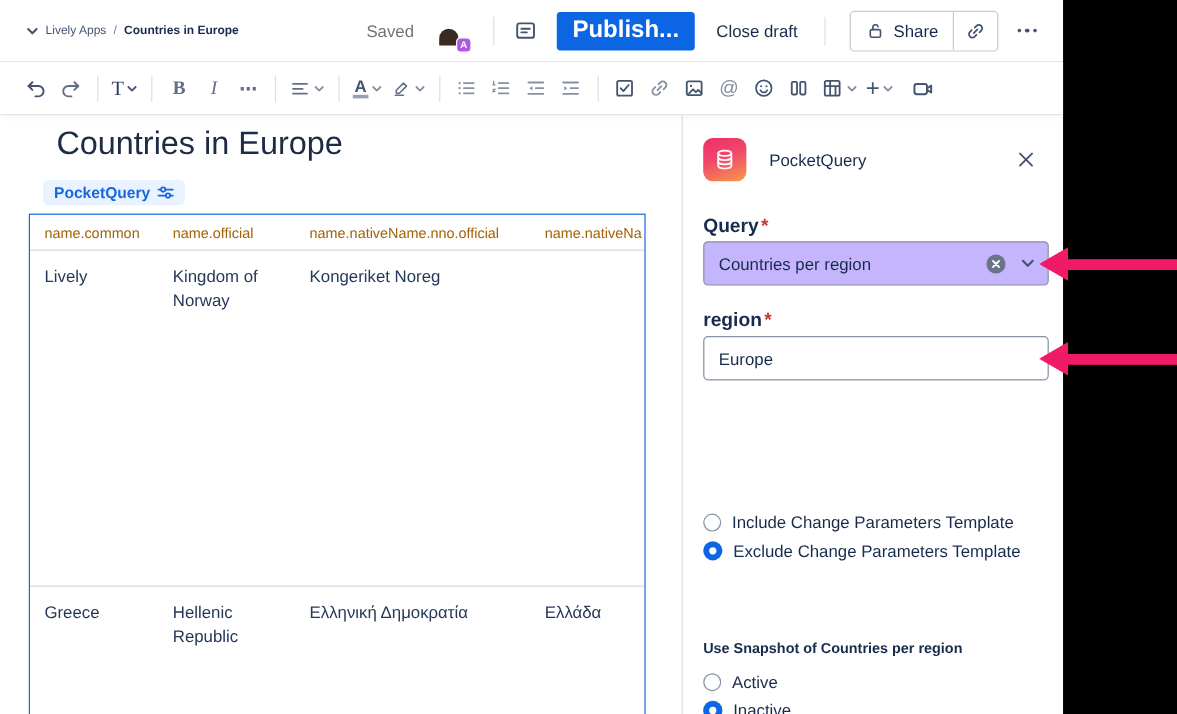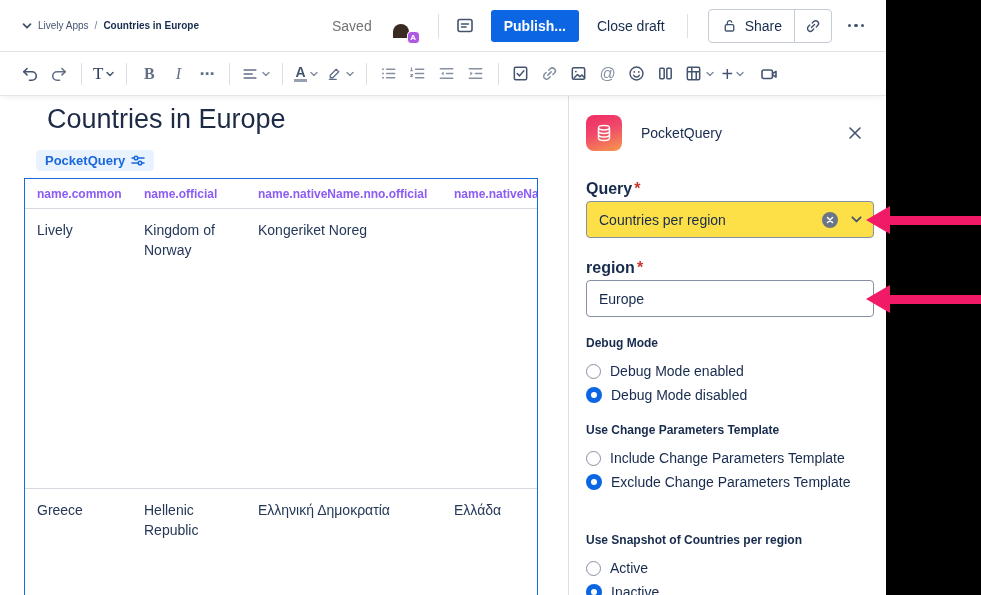--- a/index.html
+++ b/index.html
@@ -21,21 +21,21 @@
   .avatar-wrap { position:relative; width:30px; height:30px; margin-right:12px; cursor:pointer; }
   .avatar { width:30px; height:30px; border-radius:50%;
     background:radial-gradient(circle at 50% 38%, #6b4a33 0 26%, #e8a04b 27% 100%); overflow:hidden; position:relative; }
   .avatar::after { content:""; position:absolute; left:7px; top:13px; width:16px; height:14px;
     border-radius:8px 8px 0 0; background:#3a2b22; }
   .avatar-badge { position:absolute; right:-4px; bottom:-3px; width:13px; height:13px; border-radius:4px;
     background:#AF59E1; color:#fff; font-size:8px; font-weight:700; display:flex; align-items:center; justify-content:center;
     border:1.5px solid #fff; }
   .v-div { width:1px; height:24px; background:#DCDFE4; margin:0 10px; }
   .icon-btn { width:32px; height:32px; display:flex; align-items:center; justify-content:center; border-radius:3px; cursor:pointer; }
-  .publish-btn { background:#0C66E4; color:#fff; border:none; font-size:14px; font-weight:600;
+  .publish-btn { background:#0C66E4; color:#fff; border:none; font-size:20px; font-weight:600;
     border-radius:3px; height:32px; padding:0 13px; margin:0 6px 0 10px; cursor:pointer;
     font-family:"Liberation Sans","DejaVu Sans",sans-serif; }
   .close-draft { color:#172B4D; font-size:14px; font-weight:500; padding:0 12px; height:32px;
     display:flex; align-items:center; border-radius:3px; cursor:pointer; }
   .share-group { display:flex; align-items:center; border:1px solid #C6CCD6; border-radius:4px; height:34px; margin-left:10px; overflow:hidden; }
   .share-left { display:flex; align-items:center; gap:7px; padding:0 12px; font-size:14px; font-weight:500; color:#172B4D; cursor:pointer; height:100%; }
   .share-sep { width:1px; height:100%; background:#C6CCD6; }
   .share-link { width:36px; height:100%; display:flex; align-items:center; justify-content:center; cursor:pointer; }
   .more-dots { display:flex; gap:3px; }
   .more-dots i { width:3.5px; height:3.5px; border-radius:50%; background:#44546F; }
@@ -57,38 +57,38 @@
 
   
   .page-title { position:absolute; left:47px; top:104px; font-size:27px; font-weight:500; color:#1D2B45; }
   .macro-chip { position:absolute; left:36px; top:150px; display:inline-flex; align-items:center; gap:6px;
     background:#E9F2FF; color:#1868DB; font-size:13px; font-weight:600; padding:3px 9px; border-radius:4px; cursor:pointer; }
 
   .result-table { position:absolute; left:24px; top:178px; width:514px; height:418px;
     border:1.5px solid #1868DB; background:#fff; overflow:hidden; }
   .t-row { display:grid; grid-template-columns:107px 114px 196px 1fr; }
   .t-head { height:30px; align-items:center; border-bottom:1px solid #D5DAE0; }
-  .t-head .cell { font-size:12px; font-weight:700; color:#8b5cf6; padding:0 12px; white-space:nowrap; overflow:hidden; }
+  .t-head .cell { font-size:12px; font-weight:400; color:#a16207; padding:0 12px; white-space:nowrap; overflow:hidden; }
   .t-r0 { height:280px; border-bottom:1px solid #D5DAE0; }
   .t-r1 { height:106px; }
   .t-body .cell { font-size:14px; color:#253858; padding:11px 12px 0 12px; line-height:20px; }
 
   
   .panel { position:absolute; left:568px; top:96px; width:318px; height:499px; background:#fff;
     border-left:1px solid #DCDFE4; }
   .pq-icon { position:absolute; left:17px; top:19px; width:36px; height:36px; border-radius:8px;
     background:linear-gradient(160deg,#EE2E67 0%,#F0486A 45%,#F69A4B 100%);
     display:flex; align-items:center; justify-content:center; }
   .panel-title { position:absolute; left:72px; top:26px; font-size:14px; color:#172B4D; line-height:22px; }
   .panel-close { position:absolute; left:271px; top:22px; width:30px; height:30px; display:flex;
     align-items:center; justify-content:center; cursor:pointer; border-radius:3px; }
   .f-label { position:absolute; left:17px; font-size:16px; font-weight:700; color:#172B4D; }
   .f-label .req { color:#C9372C; margin-left:2px; }
   .pq-select { position:absolute; left:17px; top:105px; width:288px; height:37px; border:1px solid #8590A2;
-    border-radius:4px; display:flex; align-items:center; padding:0 10px 0 12px; cursor:pointer; background:#fde047; }
+    border-radius:4px; display:flex; align-items:center; padding:0 10px 0 12px; cursor:pointer; background:#c4b5fd; }
   .pq-select .val { font-size:14px; color:#172B4D; flex:1; }
   .clear-circle { width:16px; height:16px; border-radius:50%; background:#6B7588; display:flex;
     align-items:center; justify-content:center; margin-right:12px; cursor:pointer; }
   .pq-input { position:absolute; left:17px; top:184px; width:288px; height:37px; border:1px solid #8590A2;
     border-radius:4px; padding:0 12px; font-size:14px; color:#172B4D; background:#fff;
     font-family:"Liberation Sans","DejaVu Sans",sans-serif; }
   .radio-group { position:absolute; left:17px; width:290px; }
   .rg-label { font-size:12px; font-weight:700; color:#172B4D; height:16px; margin-bottom:7px; }
   .rg-row { display:flex; align-items:center; gap:9px; height:24px; cursor:pointer; }
   .radio { width:15px; height:15px; border-radius:50%; border:1.5px solid #8590A2; background:#fff; flex:0 0 auto; }
@@ -371,33 +371,21 @@
         <svg width="13" height="13" viewBox="0 0 12 12" fill="none" stroke="#44546F" stroke-width="1.7" stroke-linecap="round" stroke-linejoin="round">
             <path d="M2.2 4 L6 7.8 L9.8 4"></path>
           </svg>
       </div>
 
       <span class="f-label" style="top:163px">
         <span>region</span><span class="req">*</span>
       </span>
       <input class="pq-input" type="text" value="Europe" style="">
 
-      <div class="radio-group" style="top:240px">
-          <div class="rg-label">Debug Mode</div>
-          <div class="rg-row">
-            <span class="radio"></span>
-            <span class="rg-text">Debug Mode enabled</span>
-          </div>
-          <div class="rg-row">
-            <span class="radio checked"></span>
-            <span class="rg-text">Debug Mode disabled</span>
-          </div>
-        </div>
       <div class="radio-group" style="top:327px">
-          <div class="rg-label">Use Change Parameters Template</div>
           <div class="rg-row">
             <span class="radio"></span>
             <span class="rg-text">Include Change Parameters Template</span>
           </div>
           <div class="rg-row">
             <span class="radio checked"></span>
             <span class="rg-text">Exclude Change Parameters Template</span>
           </div>
         </div>
       <div class="radio-group" style="top:437px">

